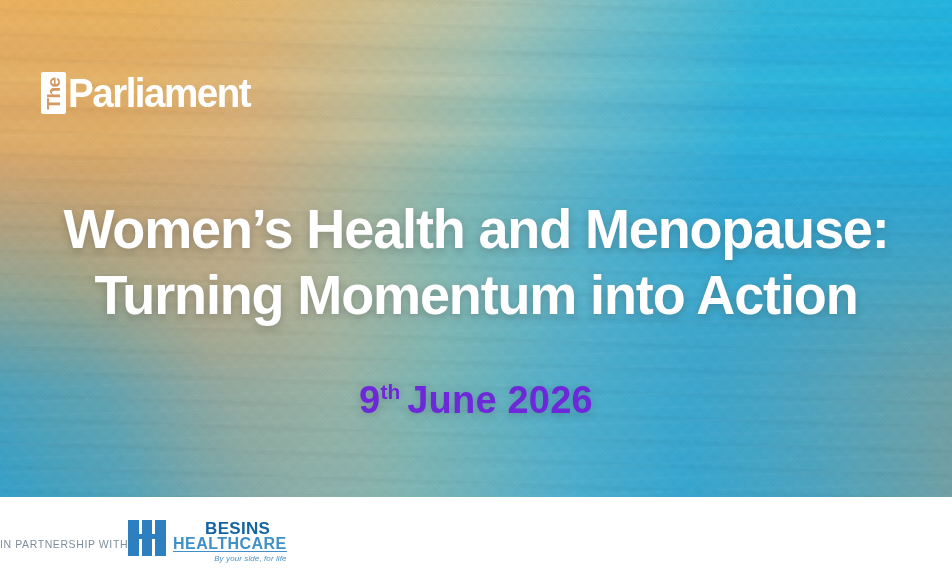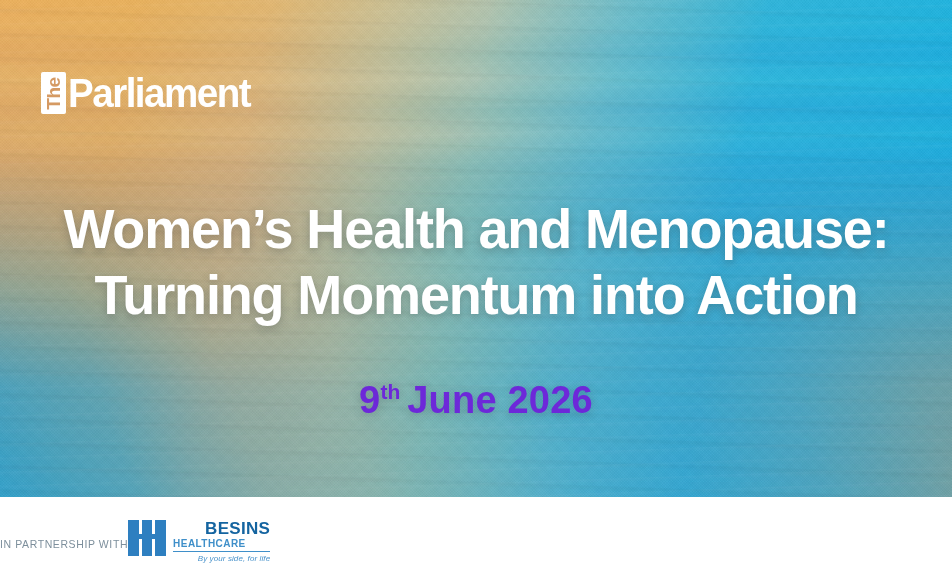--- a/index.html
+++ b/index.html
@@ -252,21 +252,21 @@
     font-family: "Liberation Sans", sans-serif;
     font-size: 17px;
     font-weight: bold;
     color: #1464a0;
     letter-spacing: 0.3px;
     line-height: 17px;
     margin-left: 32px;
   }
   .besins-sub {
     font-family: "Liberation Sans", sans-serif;
-    font-size: 10px;
+    font-size: 16px;
     font-weight: bold;
     color: #3f8fc9;
     letter-spacing: 0.45px;
     line-height: 12px;
     margin-top: 1px;
     border-bottom: 1.5px solid #3f8fc9;
     padding-bottom: 1px;
     display: inline-block;
   }
   .besins-tag {

